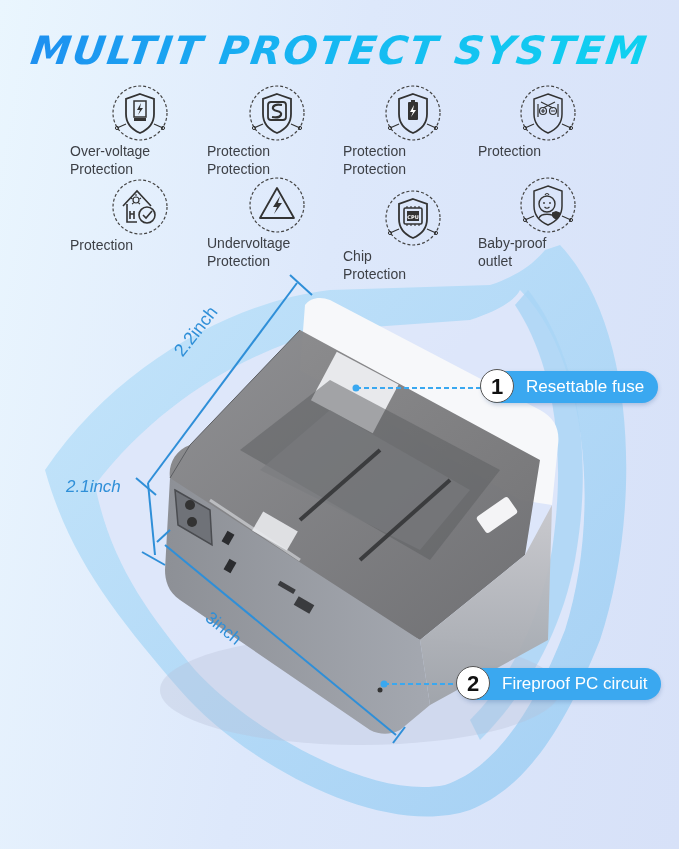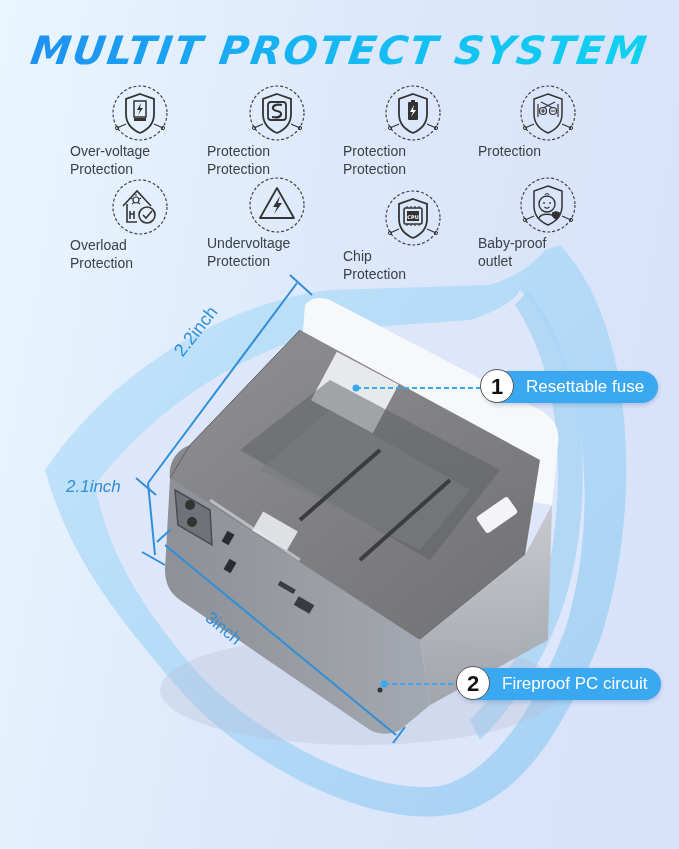--- a/index.html
+++ b/index.html
@@ -151,21 +151,20 @@
           <circle cx="29" cy="29" r="27" fill="none" stroke="#444" stroke-width="1.2" stroke-dasharray="3 2"></circle>
           <path d="M12 28 L26 13 L40 28" fill="none" stroke="#333" stroke-width="1.6"></path>
           <path d="M16 26 L16 44 L26 44" fill="none" stroke="#333" stroke-width="1.6"></path>
           <circle cx="25" cy="22" r="3" fill="none" stroke="#333" stroke-width="1.2"></circle>
           <path d="M25 16 L25 18 M20 20 L21.5 21 M30 20 L28.5 21 M21 26 L22.5 25 M29 26 L27.5 25" stroke="#333" stroke-width="1.1"></path>
           <path d="M19 33 L19 41 M23 33 L23 41 M19 36 L23 36" stroke="#333" stroke-width="1.6"></path>
           <circle cx="36" cy="37" r="8" fill="none" stroke="#333" stroke-width="1.6"></circle>
           <path d="M32 37 L35 40 L41 33" fill="none" stroke="#333" stroke-width="1.6"></path>
         </svg>
       </div>
-      <div class="label">Overload</div>
       <div class="label">Protection</div>
     </div>
 
     <div class="feat" style="left:135px; top:92px;">
       <div class="icon-wrap">
         <svg width="58" height="58" viewBox="0 0 58 58">
           <circle cx="29" cy="29" r="27" fill="none" stroke="#444" stroke-width="1.2" stroke-dasharray="3 2"></circle>
           <path d="M29 12 L46 42 L12 42 Z" fill="none" stroke="#333" stroke-width="1.8" stroke-linejoin="round"></path>
           <path d="M32 20 L25 31 L29 31 L26 38 L34 27 L30 27 Z" fill="#333"></path>
         </svg>

